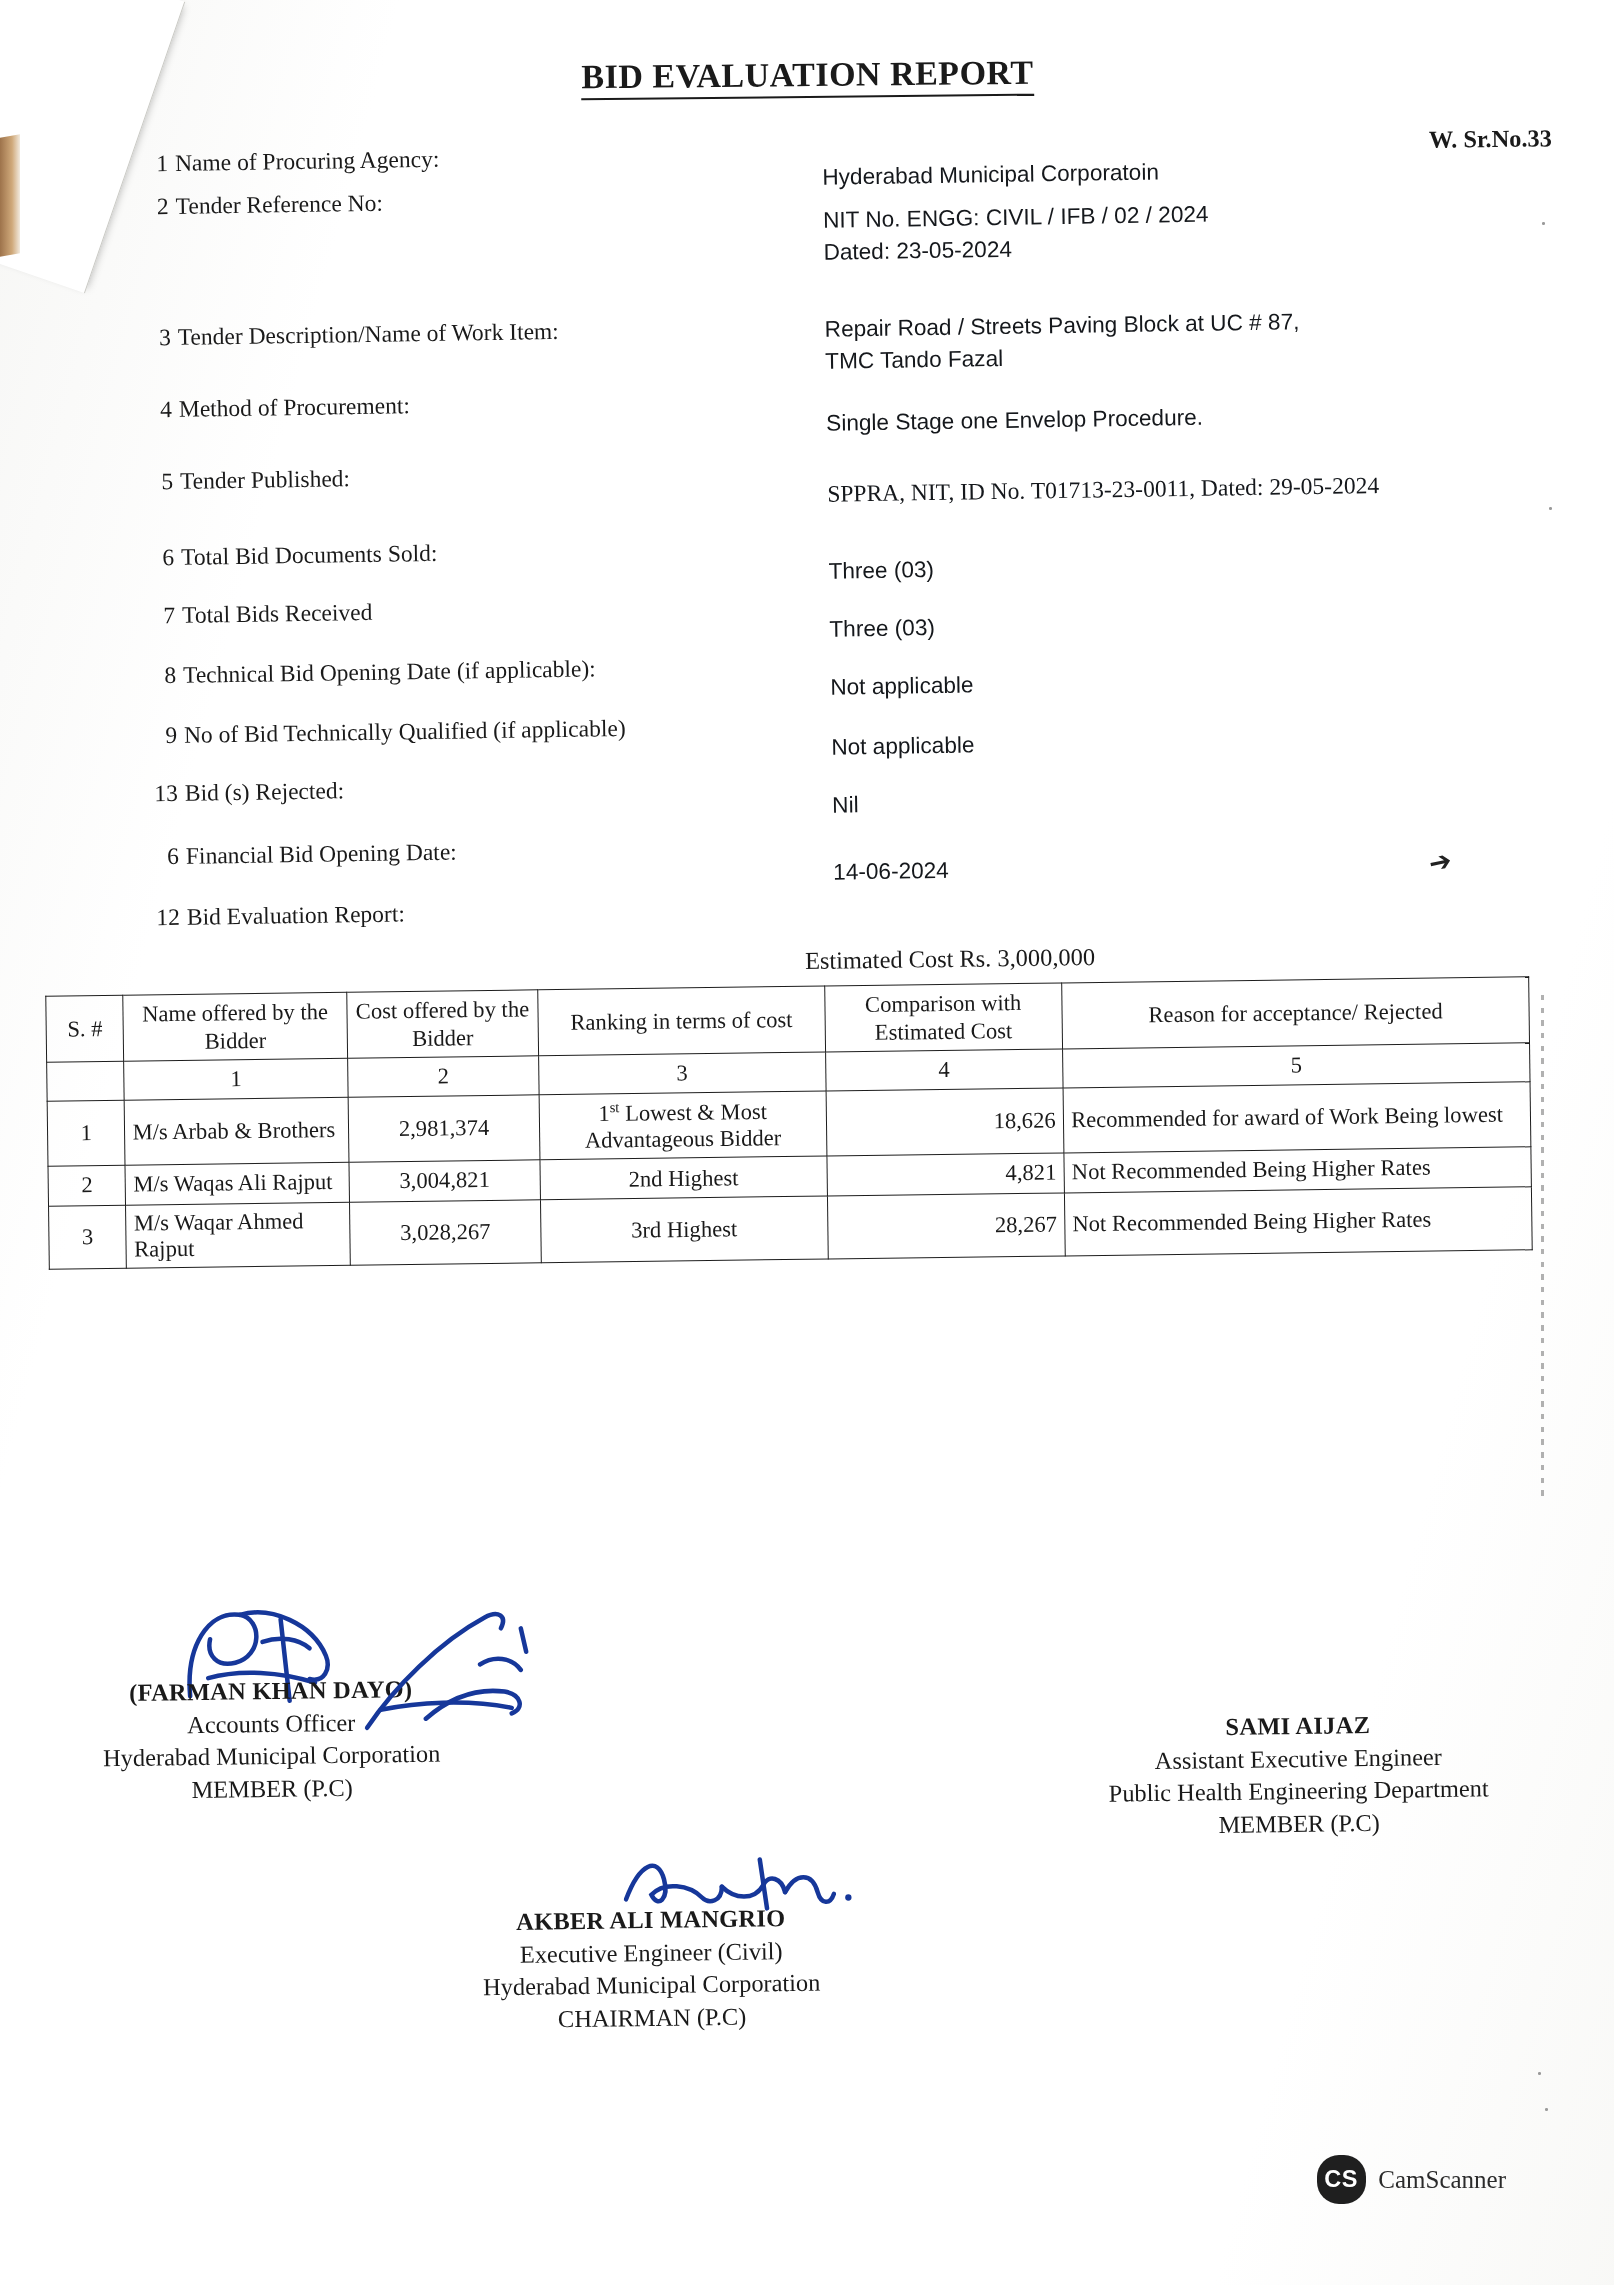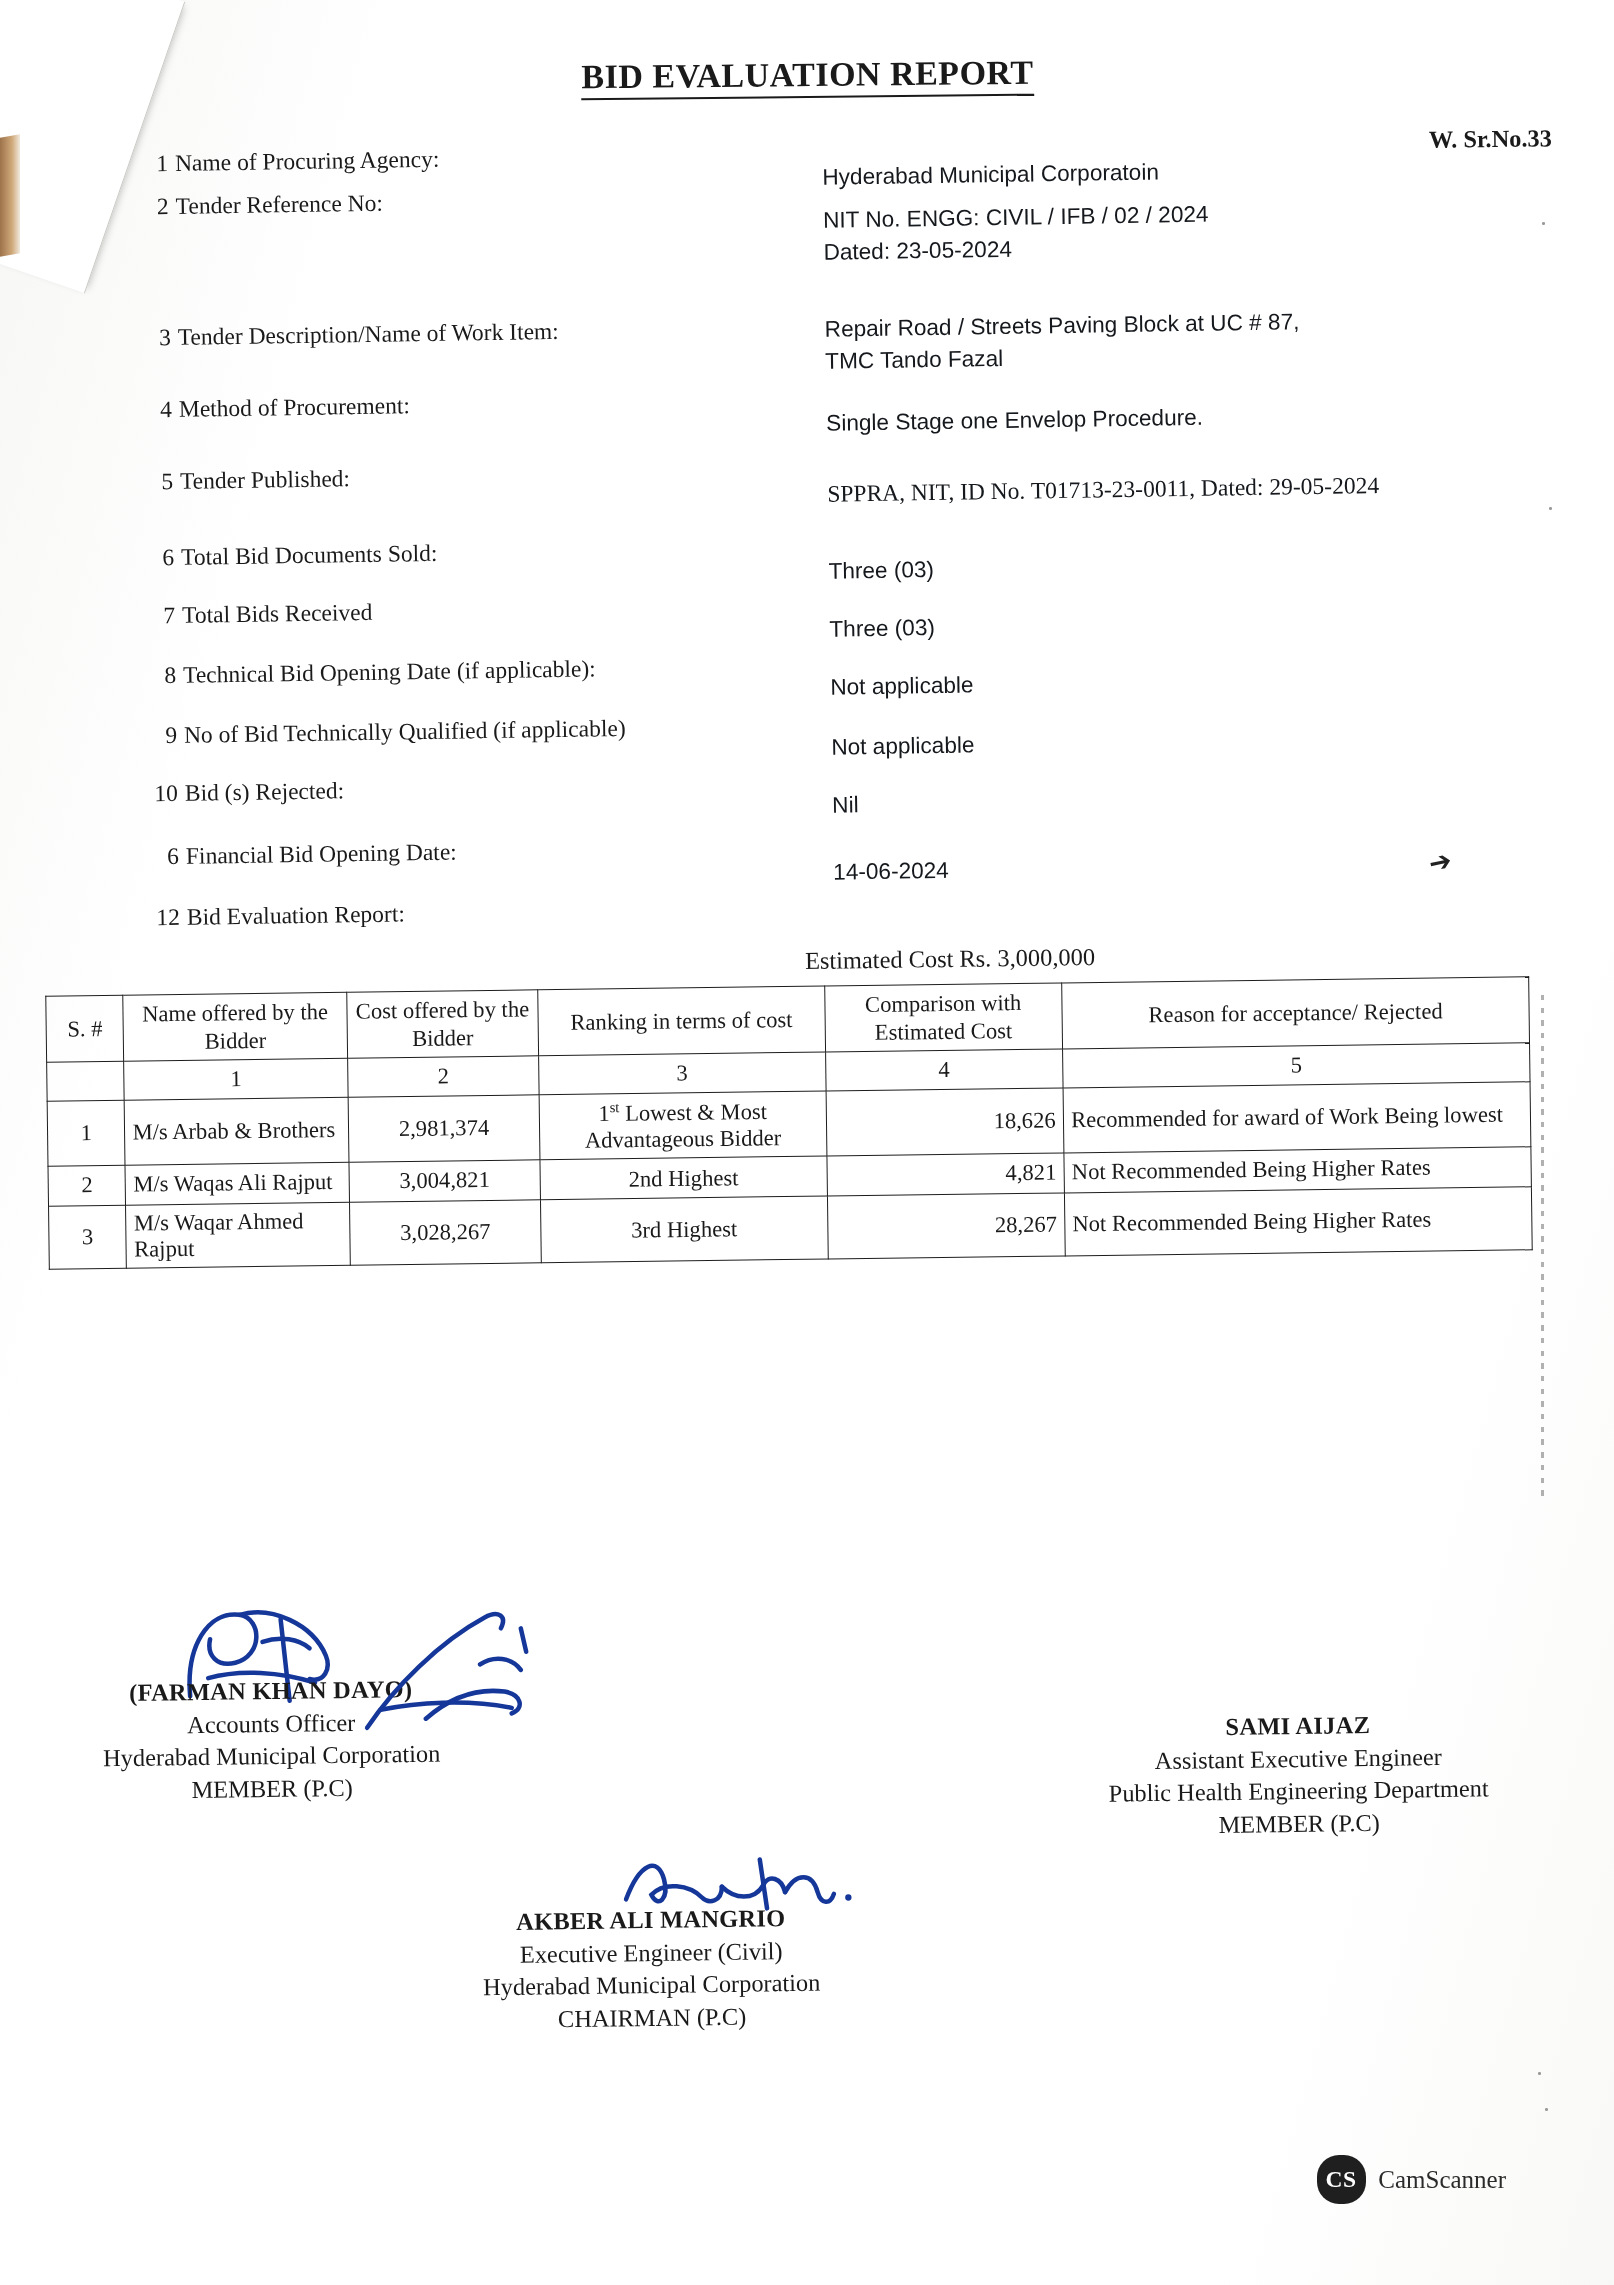--- a/index.html
+++ b/index.html
@@ -207,21 +207,21 @@
     display: flex;
     align-items: center;
     gap: 12.7px;
   }
   .cs-badge {
     width: 49px;
     height: 49px;
     border-radius: 22px;
     background: #1f1f1f;
     color: #ffffff;
-    font-family: Liberation Serif, serif;
+    font-family: Liberation Sans, sans-serif;
     font-weight: bold;
     font-size: 23.5px;
     display: flex;
     align-items: center;
     justify-content: center;
     letter-spacing: 0.5px;
   }
   .cs-text {
     font-family: Liberation Serif, serif;
     font-size: 25px;
@@ -303,21 +303,21 @@
       <div class="f-value" style="top:20px;">Not applicable</div>
     </div>
 
     <div class="field-row" style="top:572px;">
       <div class="f-num">9</div>
       <div class="f-label">No of Bid Technically Qualified (if applicable)</div>
       <div class="f-value" style="top:20px;">Not applicable</div>
     </div>
 
     <div class="field-row" style="top:630px;">
-      <div class="f-num">10</div>
+      <div class="f-num">13</div>
       <div class="f-label">Bid (s) Rejected:</div>
       <div class="f-value" style="top:20px;">Nil</div>
     </div>
 
     <div class="field-row" style="top:693px;">
       <div class="f-num">6</div>
       <div class="f-label">Financial Bid Opening Date:</div>
       <div class="f-value" style="top:23.5px;">14-06-2024</div>
     </div>
 

